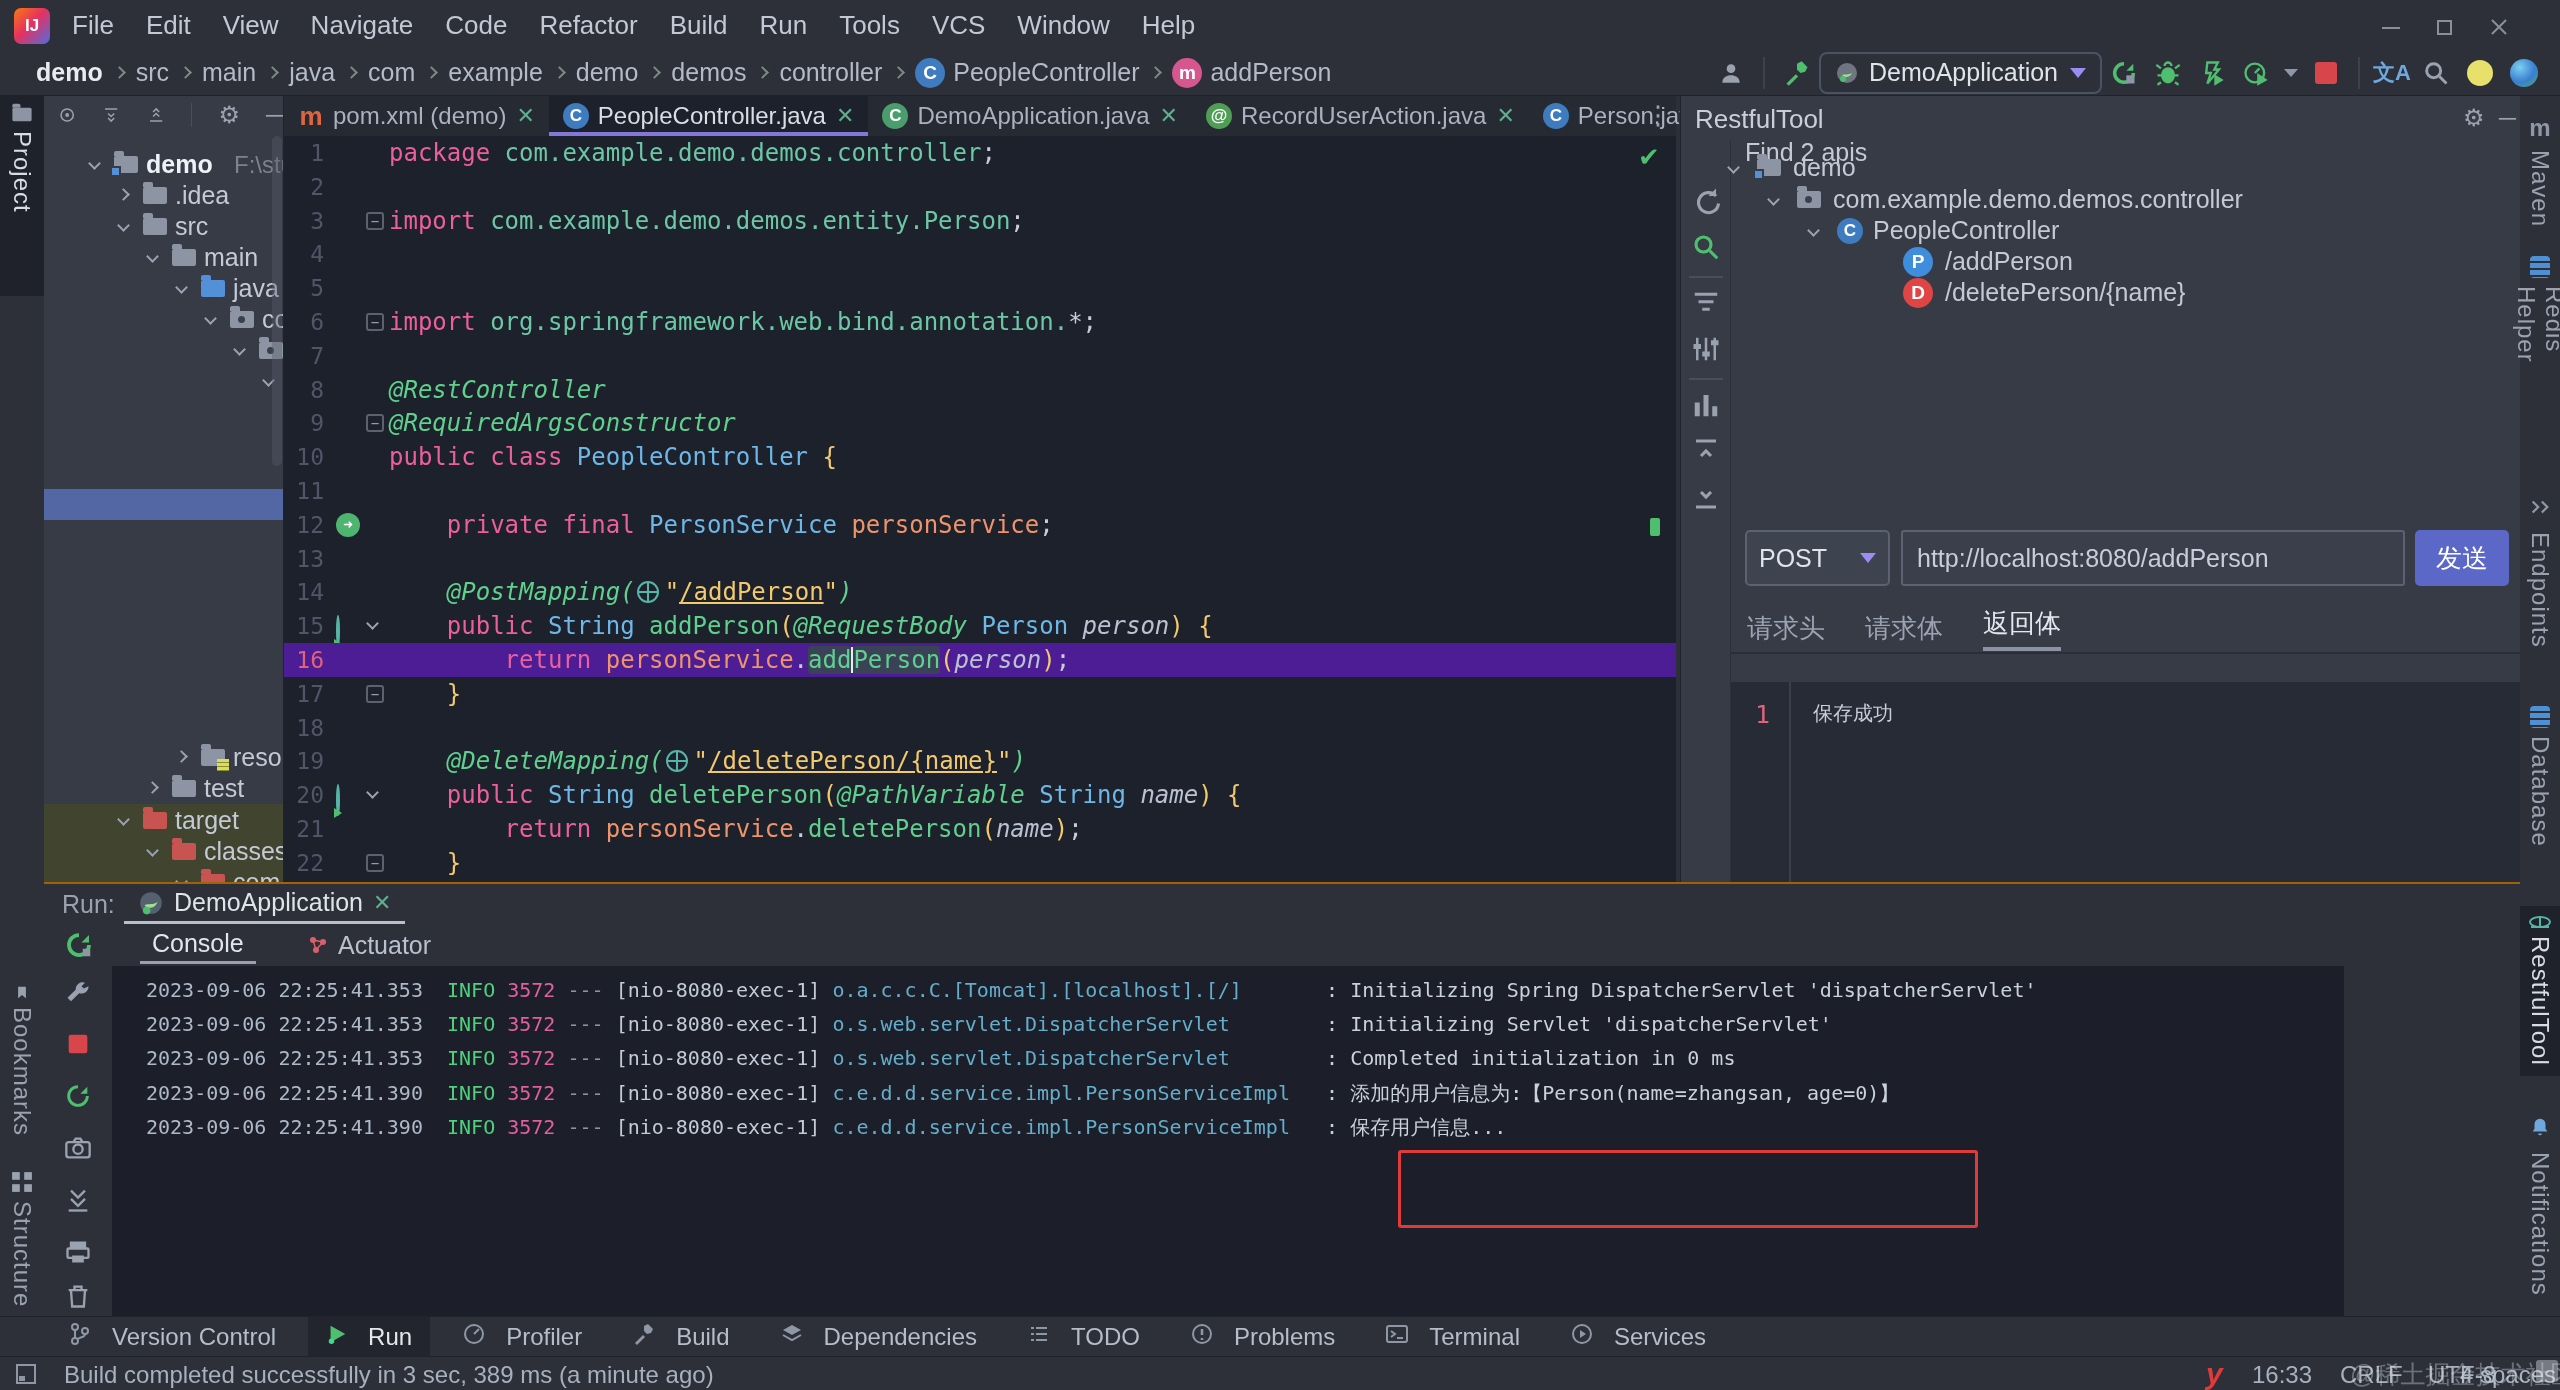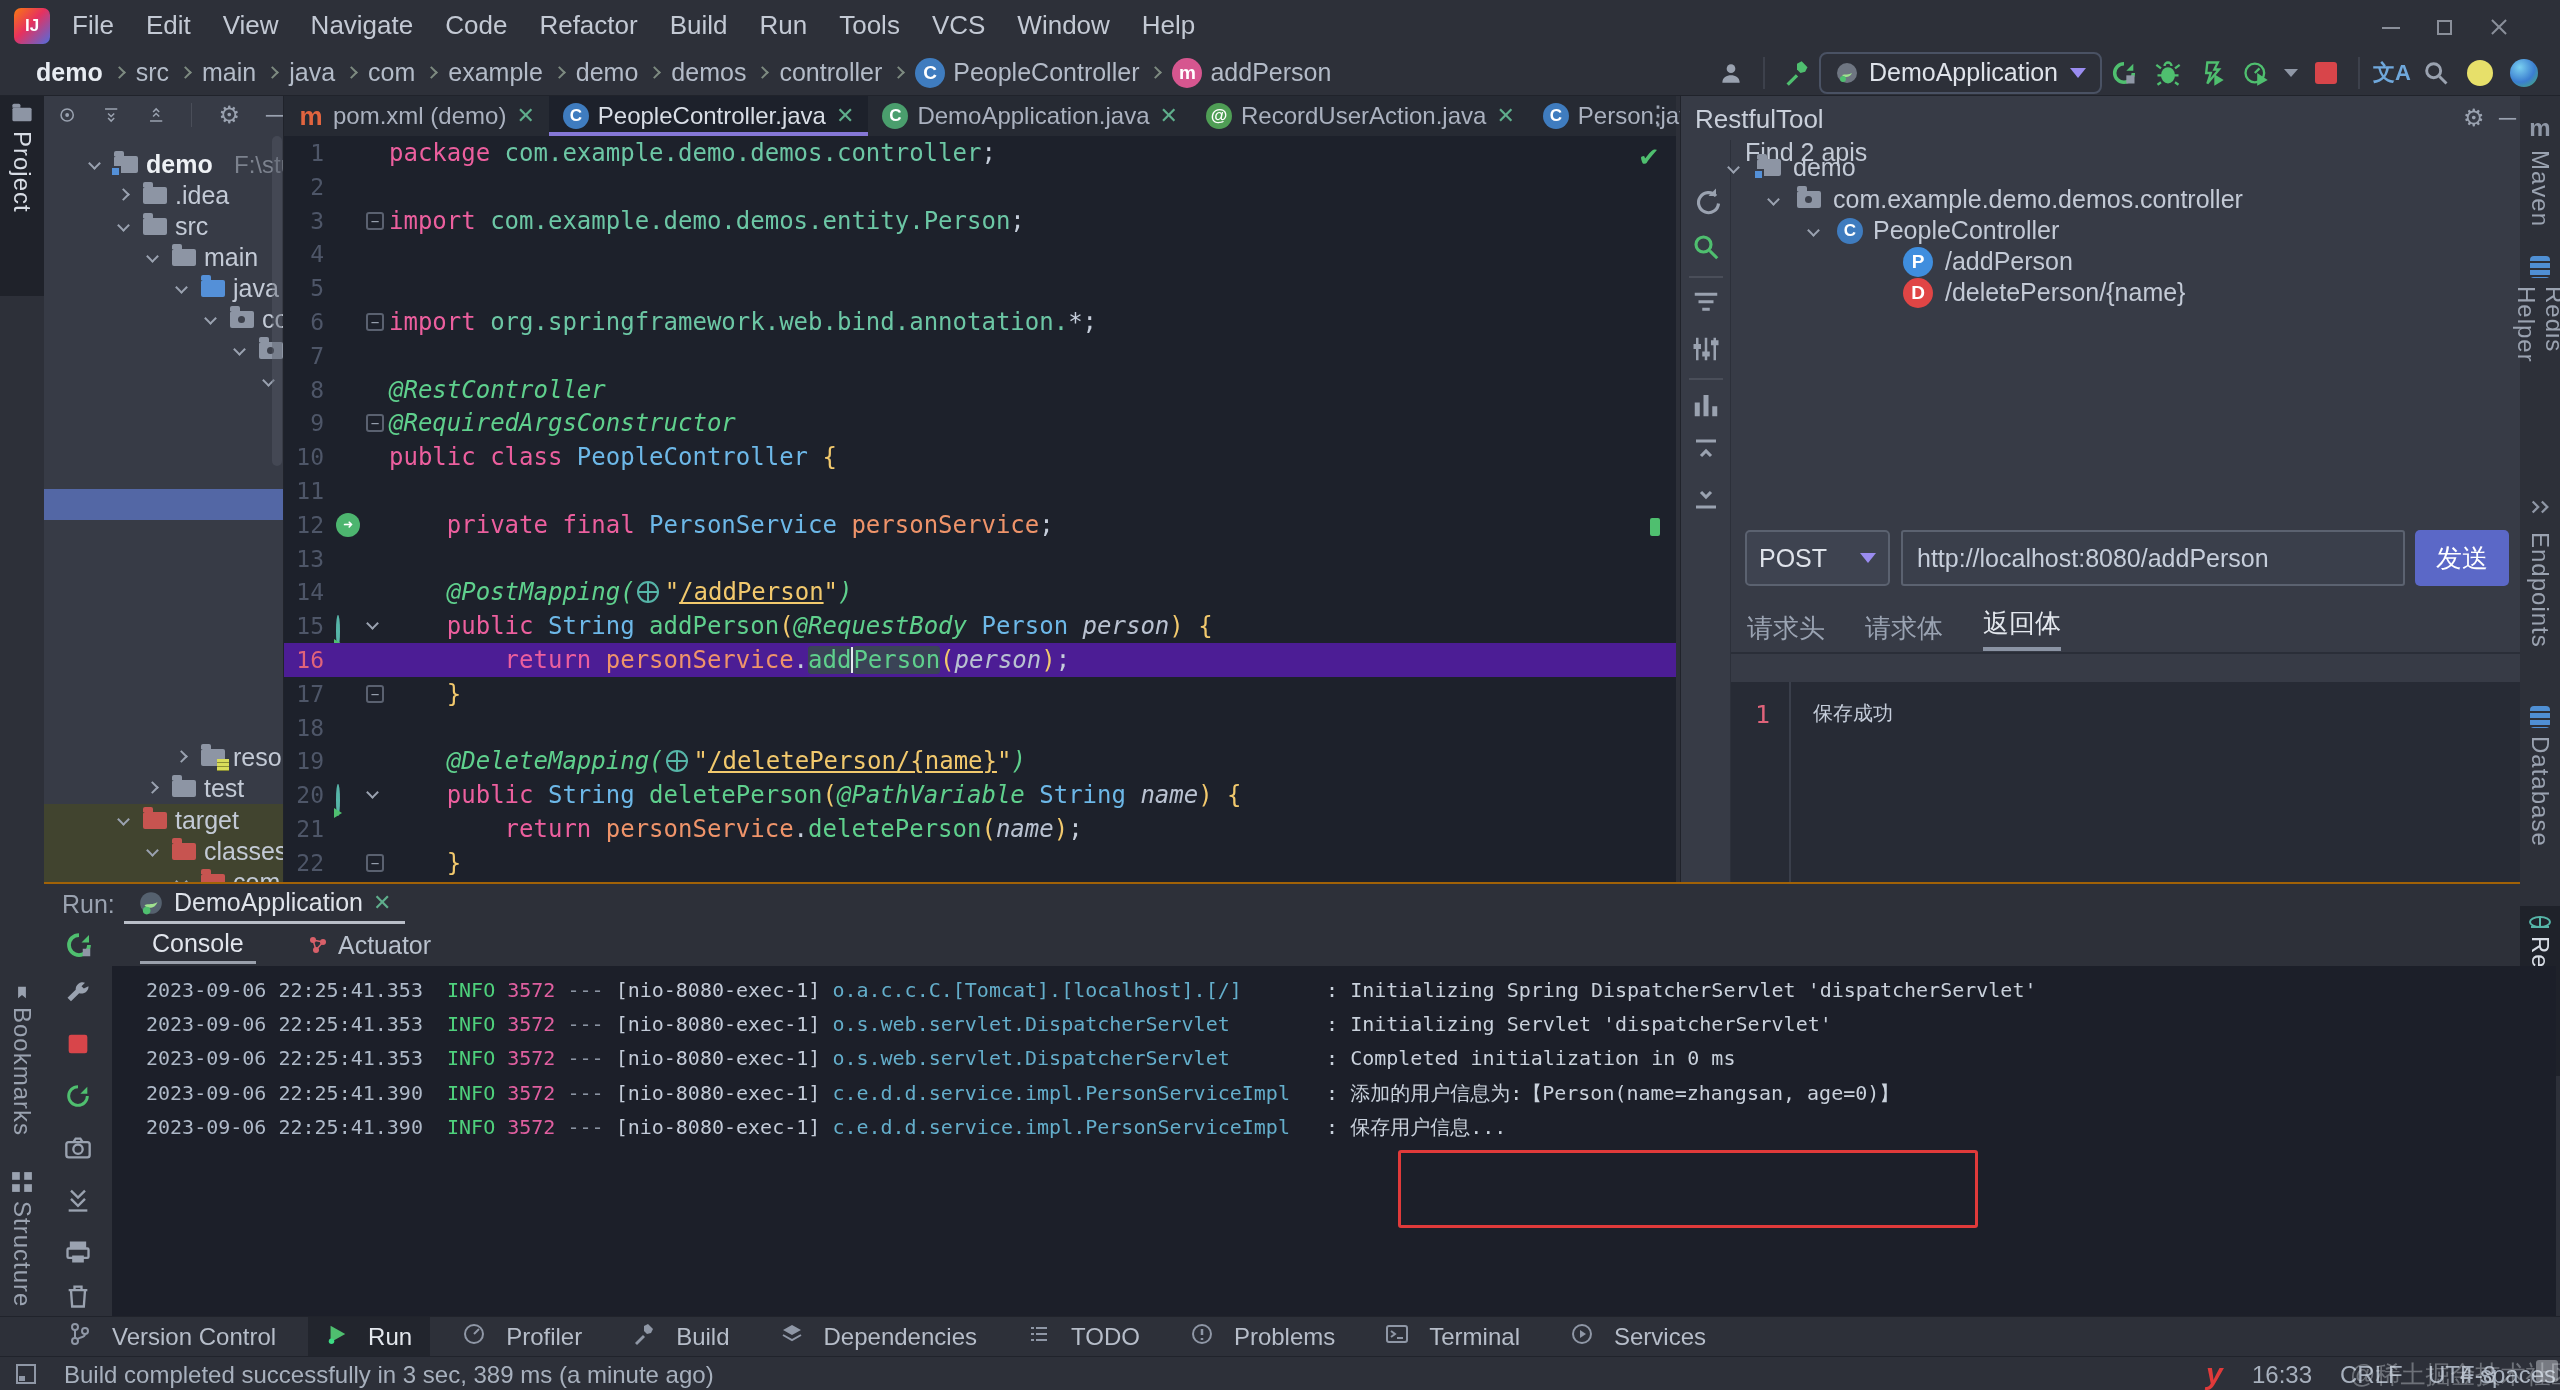--- a/index.html
+++ b/index.html
@@ -137,21 +137,21 @@
   .reqtab.sel { color:#e4e8ee; }
   #resparea { position:absolute; left:50px; top:586px; width:790px; height:200px; background:#272b35; }
   #respnum { position:absolute; left:24px; top:18px; color:#e0637a; font-size:25px;
     font-family:"DejaVu Sans Mono", monospace; }
   #respsep { position:absolute; left:58px; top:0; width:2px; height:200px; background:#3a3f4b; }
   #resptext { position:absolute; left:82px; top:18px; color:#c6cedb; font-size:20px; }
   
   #runpanel { left:44px; top:882px; width:2476px; height:434px; background:#2d3039; border-top:2px solid #a16207;}
   #runhdr { position:absolute; left:0; top:0; width:100%; height:42px; }
   #runtabs { position:absolute; left:0; top:42px; width:100%; height:40px; }
-  #console { position:absolute; left:68px; top:82px; width:2444px; height:352px; background:#1c1f29; }
+  #console { position:absolute; left:68px; top:82px; width:2232px; height:352px; background:#1c1f29; }
   #runiconcol { position:absolute; left:0; top:82px; width:68px; height:352px; }
   .clog { position:absolute; left:34px; font-family:"DejaVu Sans Mono", monospace; font-size:20px;
     white-space:pre; color:#c9d1dc; }
   .lg-t { color:#aeb9c8; } .lg-info { color:#4ed17c; } .lg-pid { color:#e05fa0; }
   .lg-sep { color:#8a93a2; } .lg-th { color:#c3cbd8; } .lg-logger { color:#64aecb; }
   #redbox { position:absolute; left:1286px; top:184px; width:580px; height:78px;
     border:3px solid #e03a3a; border-radius:3px; }
   .runico { position:absolute; left:20px; width:28px; height:28px; color:#9aa2b0; }
   
   #bottomstrip { left:0; top:1316px; width:2560px; height:40px; background:#2d3039;

